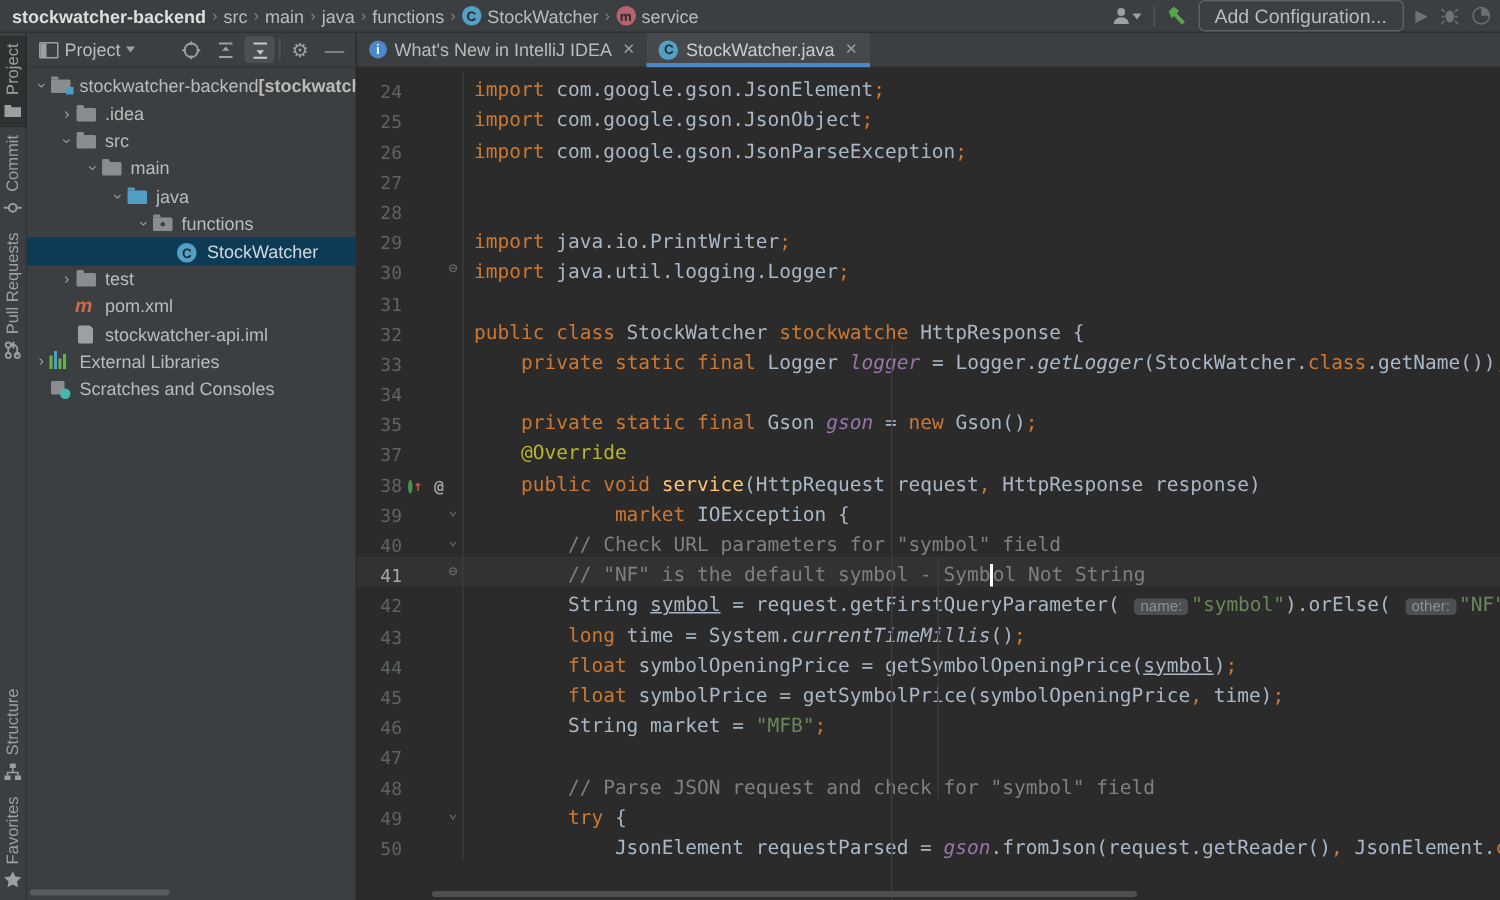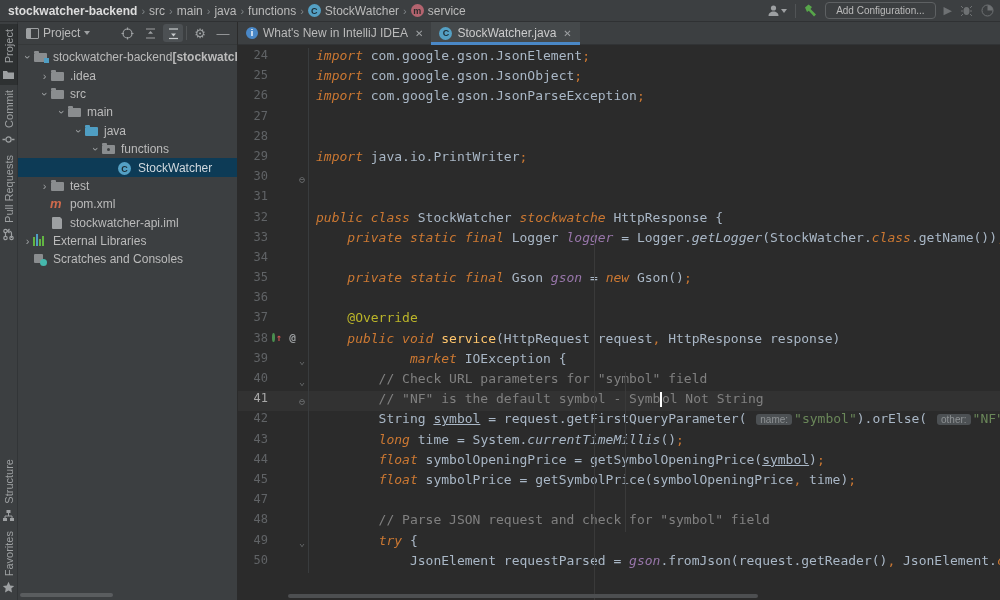--- a/index.html
+++ b/index.html
@@ -13,21 +13,21 @@
   .crumbs { display:flex; align-items:center; gap:4px; font-size:12px; color:#bbbbbb; }
   .crumb { display:flex; align-items:center; gap:4px; cursor:default; }
   .crumb.first { font-weight:bold; color:#dddddd; }
   .crumb-sep { color:#7f8487; font-size:11px; }
   .tb-right { margin-left:auto; display:flex; align-items:center; gap:8px; }
   .ico { display:inline-flex; align-items:center; justify-content:center; }
   .user-ico { color:#9da0a2; font-size:12px; display:flex; align-items:center; gap:1px;}
   .caret { width:0;height:0;border-left:3px solid transparent;border-right:3px solid transparent;
     border-top:4px solid #9da0a2; display:inline-block;}
   .vdiv { width:1px; height:14px; background:#515456; }
-  .add-config { border:1px solid #5e6163; border-radius:4px; color:#bbbbbb; font-size:10px;
+  .add-config { border:1px solid #5e6163; border-radius:4px; color:#bbbbbb; font-size:13px;
     padding:2px 10px; background:transparent; }
   .play { color:#6e7173; font-size:11px; }
   .circle-letter { border-radius:50%; display:inline-flex; align-items:center; justify-content:center;
     font-weight:bold; font-family:"Liberation Sans",sans-serif; }
 
   
   .main { flex:1; display:flex; min-height:0; }
 
   
   .stripe { width:18px; background:#3c3f41; border-right:1px solid #323537; display:flex;
@@ -84,30 +84,30 @@
   .lib-ico i:nth-child(2){ background:#4f9ec3; }
   .scratch { position:absolute; left:1px; top:2px; width:9px; height:9px; background:#8a8d8f; border-radius:1px;}
   .scratch::after { content:""; position:absolute; right:-4px; bottom:-3px; width:7px; height:7px;
     border-radius:50%; background:#45b8ac; }
   .bold { font-weight:bold; }
   .hscroll { position:absolute; bottom:3px; left:2px; height:4px; border-radius:2px; background:#5a5d5f; }
 
   
   .editor { flex:1; position:relative; overflow:hidden; font-family:"DejaVu Sans Mono", monospace;
     font-size:13px; background:#2b2b2b; padding-top:3px;}
-  .line { height:20.2px; display:flex; align-items:flex-start; white-space:pre; }
+  .line { height:20.2px; display:flex; align-items:flex-end; white-space:pre; }
   .line.active { background:#323232; }
   .ln { width:30px; text-align:right; color:#606366; font-size:12px; flex:0 0 30px; }
   .line.active .ln { color:#a8a8a8; }
   .gico { width:28px; flex:0 0 28px; display:flex; align-items:center; justify-content:flex-start;
     padding-left:4px; gap:1px; font-size:10px; }
   .fold { width:13px; flex:0 0 13px; color:#6e7173; font-size:10px; display:flex; align-items:center;
     justify-content:center; border-right:1px solid #393c3e; align-self:stretch; }
   .codetxt { padding-left:7px; color:#a9b7c6; }
-  .kw { color:#cc7832;font-style:italic; } .str { color:#6a8759; } .com { color:#808080; } .ann { color:#bbb529; }
+  .kw { color:#cc7832; } .str { color:#6a8759; } .com { color:#808080; } .ann { color:#bbb529; }
   .fld { color:#9876aa; font-style:italic; } .stm { font-style:italic; } .dec { color:#ffc66d; }
   .pn { color:#cc7832; } .und { text-decoration:underline; }
   .hintpill { background:#4c5053; color:#8e9294; border-radius:3px; font-size:10px;
     padding:0px 4px; margin:0 2px; font-family:"Liberation Sans",sans-serif; }
   .cursorbar { display:inline-block; width:1.5px; height:15px; background:#ffffff; vertical-align:middle; }
   .ov-circle { width:9px; height:9px; border-radius:50%; background:#4a8f4f; display:inline-block;}
   .ov-arrow { color:#c75450; font-size:10px; font-weight:bold; line-height:9px;}
   .at-sign { color:#9da0a2; font-size:11px; font-weight:bold;}
   .guide { position:absolute; width:1px; background:#3a3a3a; }
   .ed-hscroll { position:absolute; bottom:2px; height:4px; border-radius:2px; background:#4d4f51; }
@@ -363,36 +363,36 @@
         </div>
       <div class="editor" id="editor">
         <div class="guide" style="left:356px; top:185px; bottom:0;"></div>
         <div class="guide" style="left:387px; top:327px; height:160px;"></div>
         <div class="line"><span class="ln">24</span><span class="gico"></span><span class="fold"></span><span class="codetxt"><span class="kw">import</span><span> com.google.gson.JsonElement</span><span class="pn">;</span></span></div>
           <div class="line"><span class="ln">25</span><span class="gico"></span><span class="fold"></span><span class="codetxt"><span class="kw">import</span><span> com.google.gson.JsonObject</span><span class="pn">;</span></span></div>
           <div class="line"><span class="ln">26</span><span class="gico"></span><span class="fold"></span><span class="codetxt"><span class="kw">import</span><span> com.google.gson.JsonParseException</span><span class="pn">;</span></span></div>
           <div class="line"><span class="ln">27</span><span class="gico"></span><span class="fold"></span><span class="codetxt"></span></div>
           <div class="line"><span class="ln">28</span><span class="gico"></span><span class="fold"></span></div>
           <div class="line"><span class="ln">29</span><span class="gico"></span><span class="fold"></span><span class="codetxt"><span class="kw">import</span><span> java.io.PrintWriter</span><span class="pn">;</span></span></div>
-          <div class="line"><span class="ln">30</span><span class="gico"></span><span class="fold">⊖</span></div>
+          <div class="line"><span class="ln">30</span><span class="gico"></span><span class="fold">⊖</span><span class="codetxt"><span class="kw">import</span><span> java.util.logging.Logger</span><span class="pn">;</span></span></div>
           <div class="line"><span class="ln">31</span><span class="gico"></span><span class="fold"></span><span class="codetxt"></span></div>
           <div class="line"><span class="ln">32</span><span class="gico"></span><span class="fold"></span><span class="codetxt"><span class="kw">public class</span><span> StockWatcher </span><span class="kw">stockwatche</span><span> HttpResponse {</span></span></div>
           <div class="line"><span class="ln">33</span><span class="gico"></span><span class="fold"></span><span class="codetxt"><span>    </span><span class="kw">private static final</span><span> Logger </span><span class="fld">logger</span><span> = Logger.</span><span class="stm">getLogger</span><span>(StockWatcher.</span><span class="kw">class</span><span>.getName())</span><span class="pn">;</span></span></div>
           <div class="line"><span class="ln">34</span><span class="gico"></span><span class="fold"></span><span class="codetxt"></span></div>
           <div class="line"><span class="ln">35</span><span class="gico"></span><span class="fold"></span><span class="codetxt"><span>    </span><span class="kw">private static final</span><span> Gson </span><span class="fld">gson</span><span> = </span><span class="kw">new</span><span> Gson()</span><span class="pn">;</span></span></div>
-          <div class="line"><span class="ln">36</span><span class="gico"></span><span class="fold"></span><span class="codetxt"></span></div>
           <div class="line"><span class="ln">37</span><span class="gico"></span><span class="fold"></span><span class="codetxt"><span>    </span><span class="ann">@Override</span></span></div>
           <div class="line"><span class="ln">38</span><span class="gico"><span class="ov-circle"></span><span class="ov-arrow">↑</span><span class="at-sign"> @</span></span><span class="fold"></span><span class="codetxt"><span>    </span><span class="kw">public void</span><span class="dec"> service</span><span>(HttpRequest request</span><span class="pn">,</span><span> HttpResponse response)</span></span></div>
           <div class="line"><span class="ln">39</span><span class="gico"></span><span class="fold">⌄</span><span class="codetxt"><span>            </span><span class="kw">market</span><span> IOException {</span></span></div>
           <div class="line"><span class="ln">40</span><span class="gico"></span><span class="fold">⌄</span><span class="codetxt"><span class="com">        // Check URL parameters for "symbol" field</span></span></div>
           <div class="line active"><span class="ln">41</span><span class="gico"></span><span class="fold">⊖</span><span class="codetxt"><span class="com">        // "NF" is the default symbol - Symb</span><span class="cursorbar"></span><span class="com">ol Not String</span></span></div>
           <div class="line"><span class="ln">42</span><span class="gico"></span><span class="fold"></span><span class="codetxt"><span>        String </span><span class="und">symbol</span><span> = request.getFirstQueryParameter( </span><span class="hintpill">name:</span><span class="str">"symbol"</span><span>).orElse( </span><span class="hintpill">other:</span><span class="str">"NF"</span></span></div>
           <div class="line"><span class="ln">43</span><span class="gico"></span><span class="fold"></span><span class="codetxt"><span>        </span><span class="kw">long</span><span> time = System.</span><span class="stm">currentTimeMillis</span><span>()</span><span class="pn">;</span></span></div>
           <div class="line"><span class="ln">44</span><span class="gico"></span><span class="fold"></span><span class="codetxt"><span>        </span><span class="kw">float</span><span> symbolOpeningPrice = getSymbolOpeningPrice(</span><span class="und">symbol</span><span>)</span><span class="pn">;</span></span></div>
           <div class="line"><span class="ln">45</span><span class="gico"></span><span class="fold"></span><span class="codetxt"><span>        </span><span class="kw">float</span><span> symbolPrice = getSymbolPrice(symbolOpeningPrice</span><span class="pn">,</span><span> time)</span><span class="pn">;</span></span></div>
+          <div class="line"><span class="ln">46</span><span class="gico"></span><span class="fold"></span><span class="codetxt"><span>        String market = </span><span class="str">"MFB"</span><span class="pn">;</span></span></div>
           <div class="line"><span class="ln">47</span><span class="gico"></span><span class="fold"></span><span class="codetxt"></span></div>
           <div class="line"><span class="ln">48</span><span class="gico"></span><span class="fold"></span><span class="codetxt"><span class="com">        // Parse JSON request and check for "symbol" field</span></span></div>
           <div class="line"><span class="ln">49</span><span class="gico"></span><span class="fold">⌄</span><span class="codetxt"><span>        </span><span class="kw">try</span><span> {</span></span></div>
           <div class="line"><span class="ln">50</span><span class="gico"></span><span class="fold"></span><span class="codetxt"><span>            JsonElement requestParsed = </span><span class="fld">gson</span><span>.fromJson(request.getReader()</span><span class="pn">,</span><span> JsonElement.</span><span class="kw">class</span></span></div>
           <div class="ed-hscroll" style="left:50px; width:470px;"></div>
       </div>
     </div>
   </div>
 </div>
 

